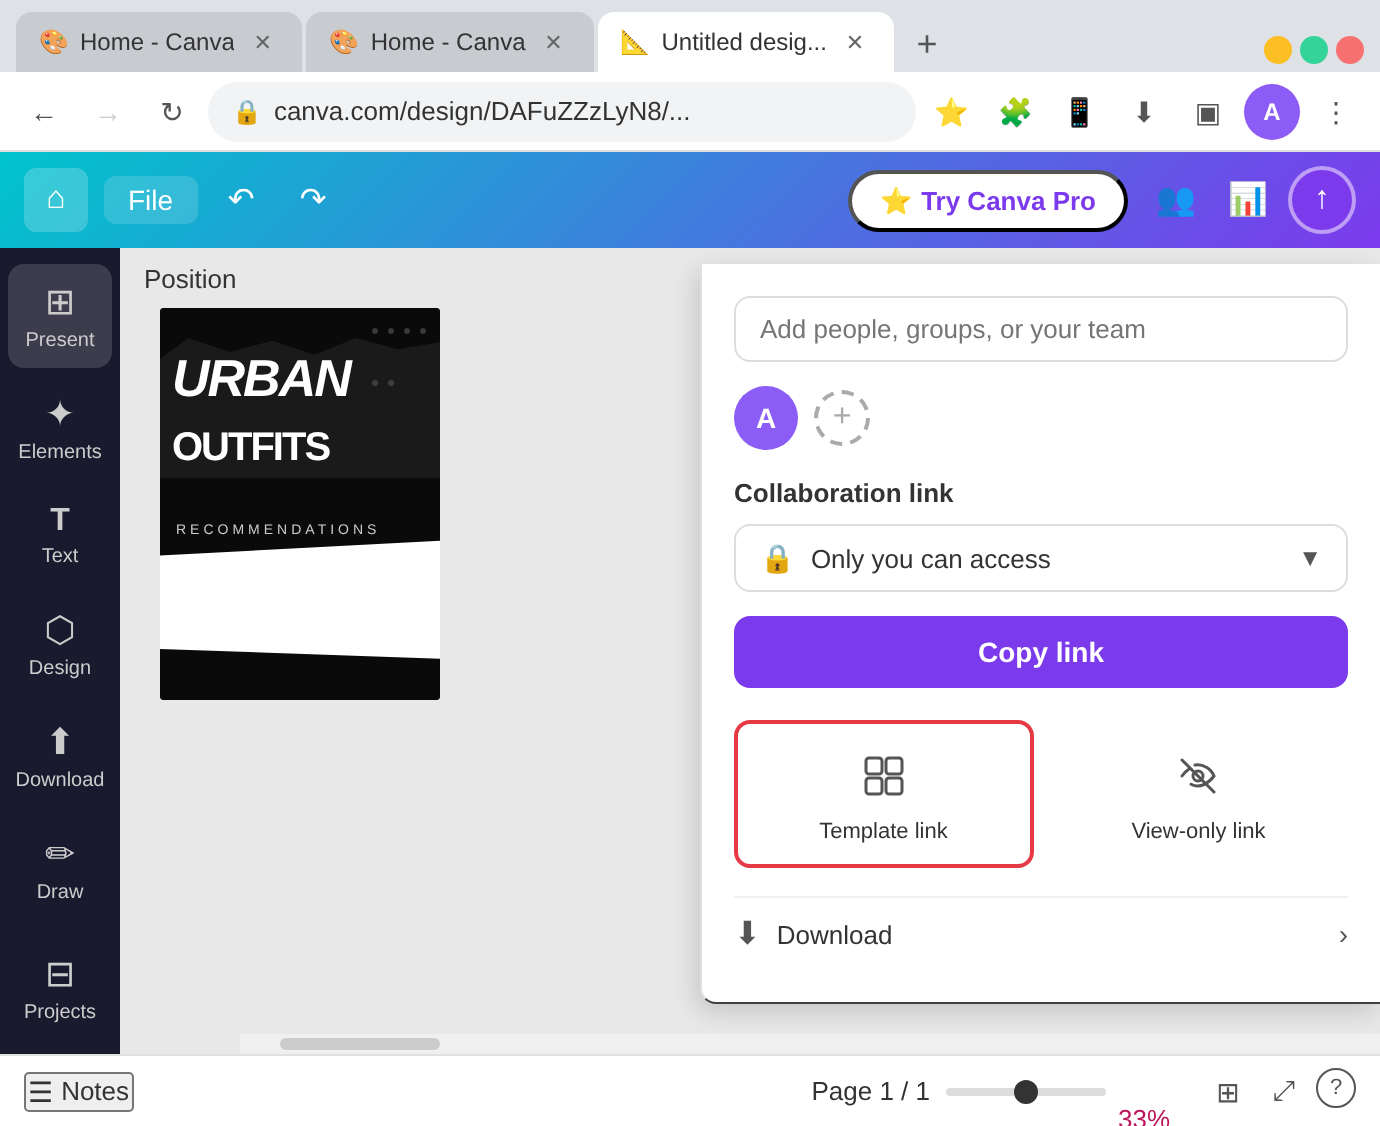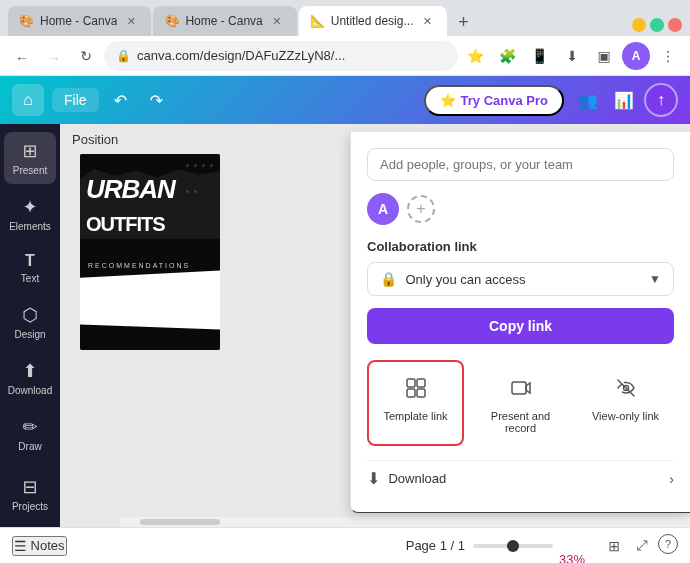--- a/index.html
+++ b/index.html
@@ -247,29 +247,20 @@
                 <rect x="12" y="2" width="8" height="8" rx="1.5" stroke="#555" stroke-width="1.5" fill="none"></rect>
                 <rect x="2" y="12" width="8" height="8" rx="1.5" stroke="#555" stroke-width="1.5" fill="none"></rect>
                 <rect x="12" y="12" width="8" height="8" rx="1.5" stroke="#555" stroke-width="1.5" fill="none"></rect>
               </svg>
             </div>
             <span class="link-option-label">Template link</span>
           </div>
           <div class="link-option">
             <div class="link-option-icon">
               <svg width="22" height="22" viewBox="0 0 22 22" fill="none">
-                <rect x="2" y="5" width="14" height="12" rx="2" stroke="#555" stroke-width="1.5" fill="none"></rect>
-                <path d="M16 9l4-3v10l-4-3V9z" stroke="#555" stroke-width="1.5" fill="none"></path>
-              </svg>
-            </div>
-            <span class="link-option-label">Present and record</span>
-          </div>
-          <div class="link-option">
-            <div class="link-option-icon">
-              <svg width="22" height="22" viewBox="0 0 22 22" fill="none">
                 <path d="M3 3l16 16M9.5 5.5A9 9 0 0119 11s-3.6 5-8 5a7.2 7.2 0 01-3.5-.9M3 11s1.3-1.9 3.2-3.2" stroke="#555" stroke-width="1.5" stroke-linecap="round"></path>
                 <circle cx="11" cy="11" r="2.5" stroke="#555" stroke-width="1.5" fill="none"></circle>
               </svg>
             </div>
             <span class="link-option-label">View-only link</span>
           </div>
         </div>
 
         <div class="download-row">
           <div class="download-left">

